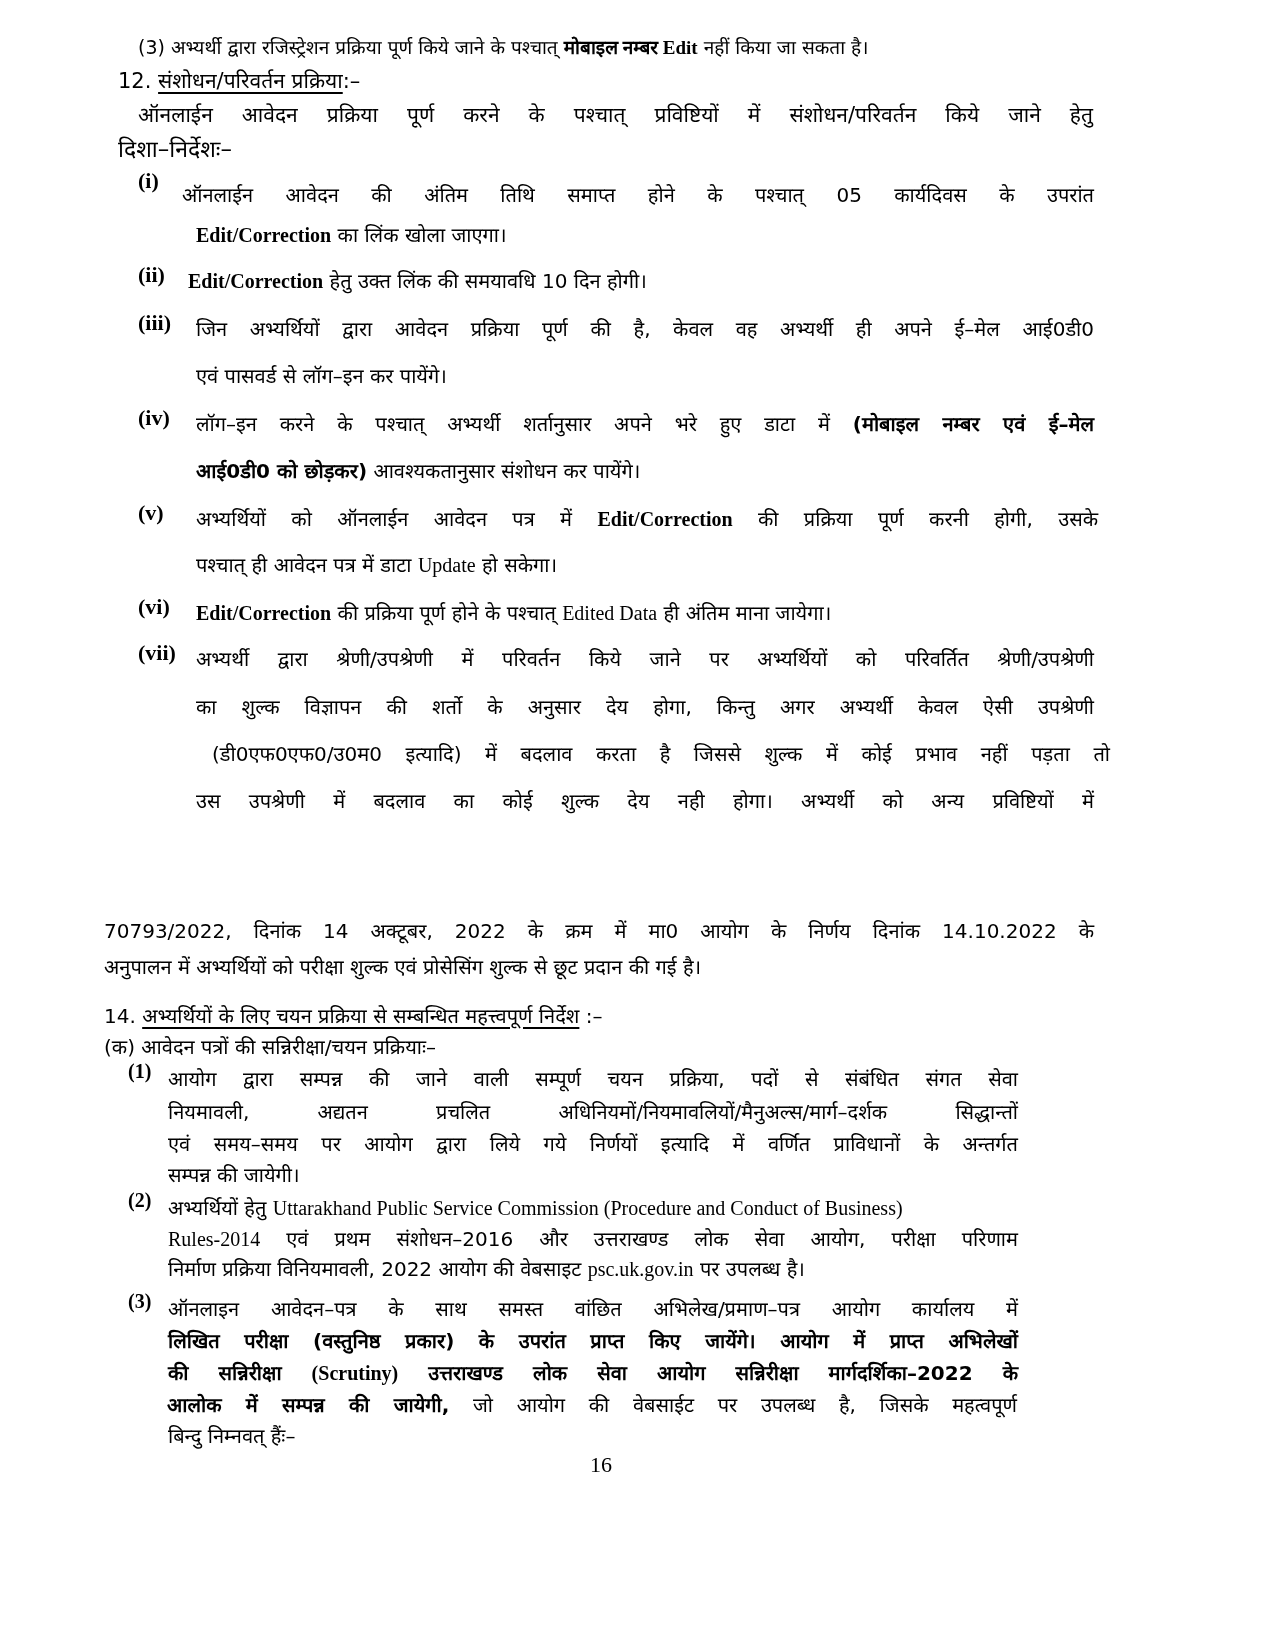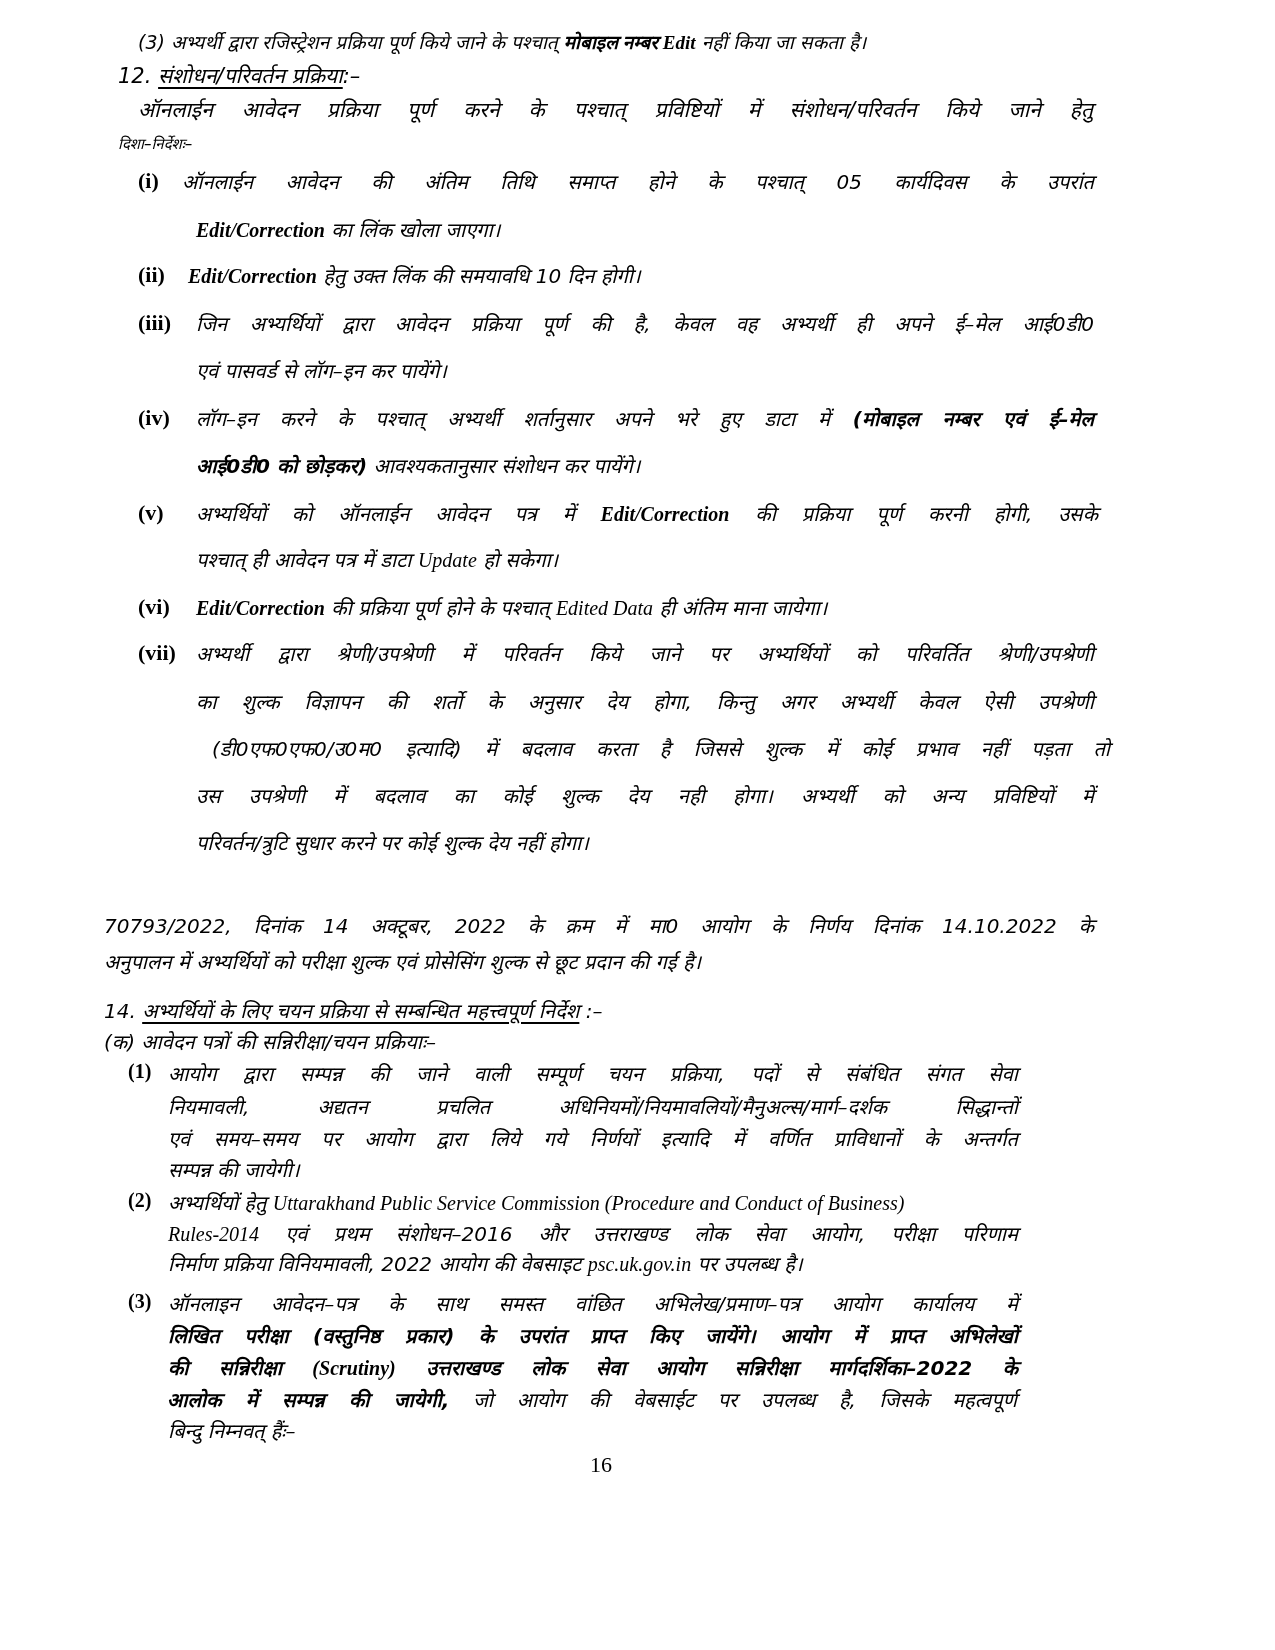--- a/index.html
+++ b/index.html
@@ -1,21 +1,21 @@
 <!DOCTYPE html>
 <html><head>
 <meta charset="utf-8">
 <style>
   html, body { margin: 0; padding: 0; background: #ffffff; }
   body {
     width: 1275px; height: 1650px; position: relative; overflow: hidden;
     color: #000; font-family: "DejaVu Sans", sans-serif;
   }
   .page { position: absolute; left: 0; top: 0; width: 1275px; height: 1650px; }
-  .line { position: absolute; white-space: nowrap; font-size: 20px; line-height: 28px; font-style: italic; }
+  .line { position: absolute; white-space: nowrap; font-size: 20px; line-height: 39px; }
   .b { font-weight: bold; font-family: "Liberation Serif", serif; }
   .en { font-family: "Liberation Serif", serif; }
   .u { text-decoration: underline; text-underline-offset: 4px; }
   .just { text-align: justify; text-align-last: justify; }
   .lbl { position: absolute; font-weight: bold; font-family: "Liberation Serif", serif; font-size: 22px; }
   .pnum { position: absolute; font-family: "Liberation Serif", serif; font-size: 22px; }
 </style>
 </head>
 <body>
 
@@ -25,24 +25,24 @@
     <span>(3) अभ्यर्थी द्वारा रजिस्ट्रेशन प्रक्रिया पूर्ण किये जाने के पश्चात्</span>
     <span class="b">मोबाइल नम्बर Edit</span>
     <span>नहीं किया जा सकता है।</span>
   </div>
 
   <div class="line" style="left:118px; top:62px; font-size:21px;">
     <span>12.</span>
     <span class="u">संशोधन/परिवर्तन प्रक्रिया</span><span>:–</span>
   </div>
   <div class="line just" style="left:138px; top:96px; width:955px; font-size:21px;">ऑनलाईन आवेदन प्रक्रिया पूर्ण करने के पश्चात् प्रविष्टियों में संशोधन/परिवर्तन किये जाने हेतु</div>
-  <div class="line" style="left:118px; top:130px; font-size:15px;">दिशा–निर्देशः–</div>
+  <div class="line" style="left:118px; top:130px; font-size:23px;">दिशा–निर्देशः–</div>
 
   <span class="lbl" style="left:138px; top:168px;">(i)</span>
-  <div class="line just" style="left:182px; top:168px; width:912px;">ऑनलाईन आवेदन की अंतिम तिथि समाप्त होने के पश्चात् 05 कार्यदिवस के उपरांत</div>
+  <div class="line just" style="left:182px; top:176px; width:912px;">ऑनलाईन आवेदन की अंतिम तिथि समाप्त होने के पश्चात् 05 कार्यदिवस के उपरांत</div>
   <div class="line" style="left:196px; top:216px;">
     <span class="b">Edit/Correction</span>
     <span>का लिंक खोला जाएगा।</span>
   </div>
 
   <span class="lbl" style="left:138px; top:262px;">(ii)</span>
   <div class="line" style="left:188px; top:262px;">
     <span class="b">Edit/Correction</span>
     <span>हेतु उक्त लिंक की समयावधि 10 दिन होगी।</span>
   </div>
@@ -79,21 +79,20 @@
     <span>की प्रक्रिया पूर्ण होने के पश्चात्</span>
     <span class="en">Edited Data</span>
     <span>ही अंतिम माना जायेगा।</span>
   </div>
 
   <span class="lbl" style="left:138px; top:640px;">(vii)</span>
   <div class="line just" style="left:196px; top:640px; width:898px;">अभ्यर्थी द्वारा श्रेणी/उपश्रेणी में परिवर्तन किये जाने पर अभ्यर्थियों को परिवर्तित श्रेणी/उपश्रेणी</div>
   <div class="line just" style="left:196px; top:688px; width:898px;">का शुल्क विज्ञापन की शर्तो के अनुसार देय होगा, किन्तु अगर अभ्यर्थी केवल ऐसी उपश्रेणी</div>
   <div class="line just" style="left:212px; top:735px; width:898px;">(डी0एफ0एफ0/उ0म0 इत्यादि) में बदलाव करता है जिससे शुल्क में कोई प्रभाव नहीं पड़ता तो</div>
   <div class="line just" style="left:196px; top:782px; width:898px;">उस उपश्रेणी में बदलाव का कोई शुल्क देय नही होगा। अभ्यर्थी को अन्य प्रविष्टियों में</div>
-  <div class="line" style="left:196px; top:829px;">परिवर्तन/त्रुटि सुधार करने पर कोई शुल्क देय नहीं होगा।</div>
 
   <div class="line just" style="left:104px; top:912px; width:990px;">70793/2022, दिनांक 14 अक्टूबर, 2022 के क्रम में मा0 आयोग के निर्णय दिनांक 14.10.2022 के</div>
   <div class="line" style="left:104px; top:948px;">अनुपालन में अभ्यर्थियों को परीक्षा शुल्क एवं प्रोसेसिंग शुल्क से छूट प्रदान की गई है।</div>
 
   <div class="line" style="left:104px; top:997px;">
     <span>14.</span>
     <span class="u">अभ्यर्थियों के लिए चयन प्रक्रिया से सम्बन्धित महत्त्वपूर्ण निर्देश</span>
     <span>:–</span>
   </div>
   <div class="line" style="left:104px; top:1028px;">(क) आवेदन पत्रों की सन्निरीक्षा/चयन प्रक्रियाः–</div>

